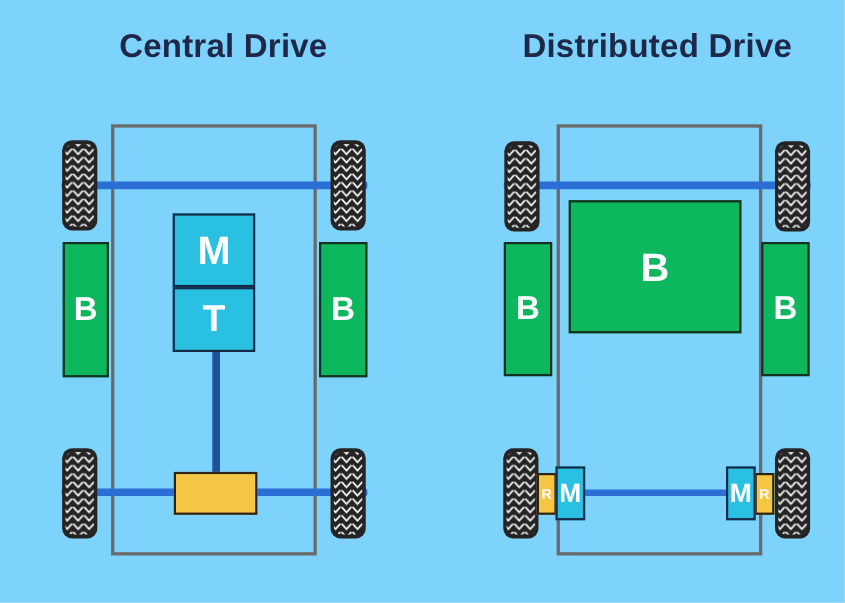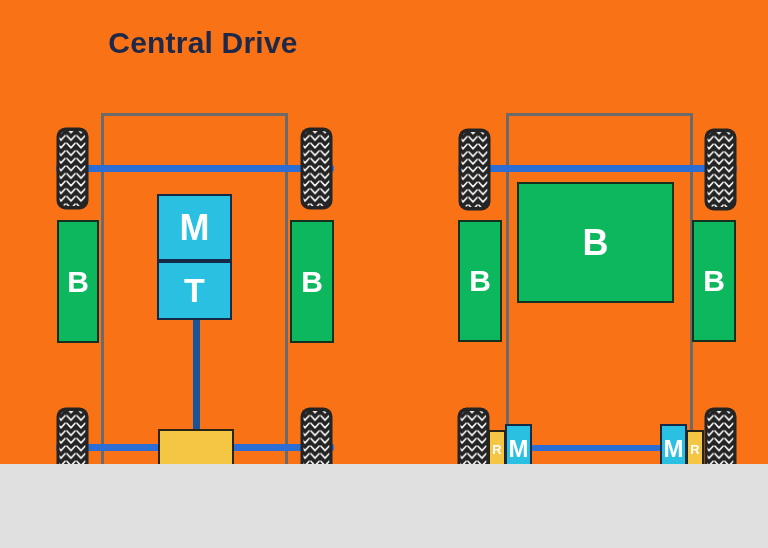--- a/index.html
+++ b/index.html
@@ -1,16 +1,16 @@
 <!DOCTYPE html>
 <html><head>
 <meta charset="utf-8">
 <style>
   html,body{margin:0;padding:0;background:#e0e0e0;font-family:"Liberation Sans",sans-serif;}
-  .canvas{position:relative;width:768px;height:464px;background:#f97316;overflow:hidden;}
+  .canvas{position:relative;width:768px;height:548px;background:#7dd3fc;overflow:hidden;}
 
   .title{position:absolute;top:26px;text-align:center;font-size:30px;font-weight:800;
          color:#1e2848;letter-spacing:.2px;}
   .title-left{left:36px;width:334px;}
   .title-right{left:430px;width:335px;}
 
   .chassis{position:absolute;border:3px solid #6a6a6a;background:transparent;z-index:1;}
   .chassis-left{left:101px;top:113px;width:181px;height:386px;}
   .chassis-right{left:506px;top:113px;width:181px;height:386px;}
 
@@ -96,20 +96,21 @@
 
   <div class="box cyanbox motor-central">
     <span>M</span>
   </div>
   <div class="box cyanbox trans-central">
     <span>T</span>
   </div>
 
   <div class="box yellowbox diff-central"></div>
 
+  <div class="title title-right">Distributed Drive</div>
 
   <div class="chassis chassis-right"></div>
 
   <div class="axle axle-front-right"></div>
   <div class="axle axle-rear-right"></div>
 
   <svg class="tire t-rfl" viewBox="0 0 33 83">
       <use href="#tire-symbol"></use>
     </svg>
   <svg class="tire t-rfr" viewBox="0 0 33 83">

